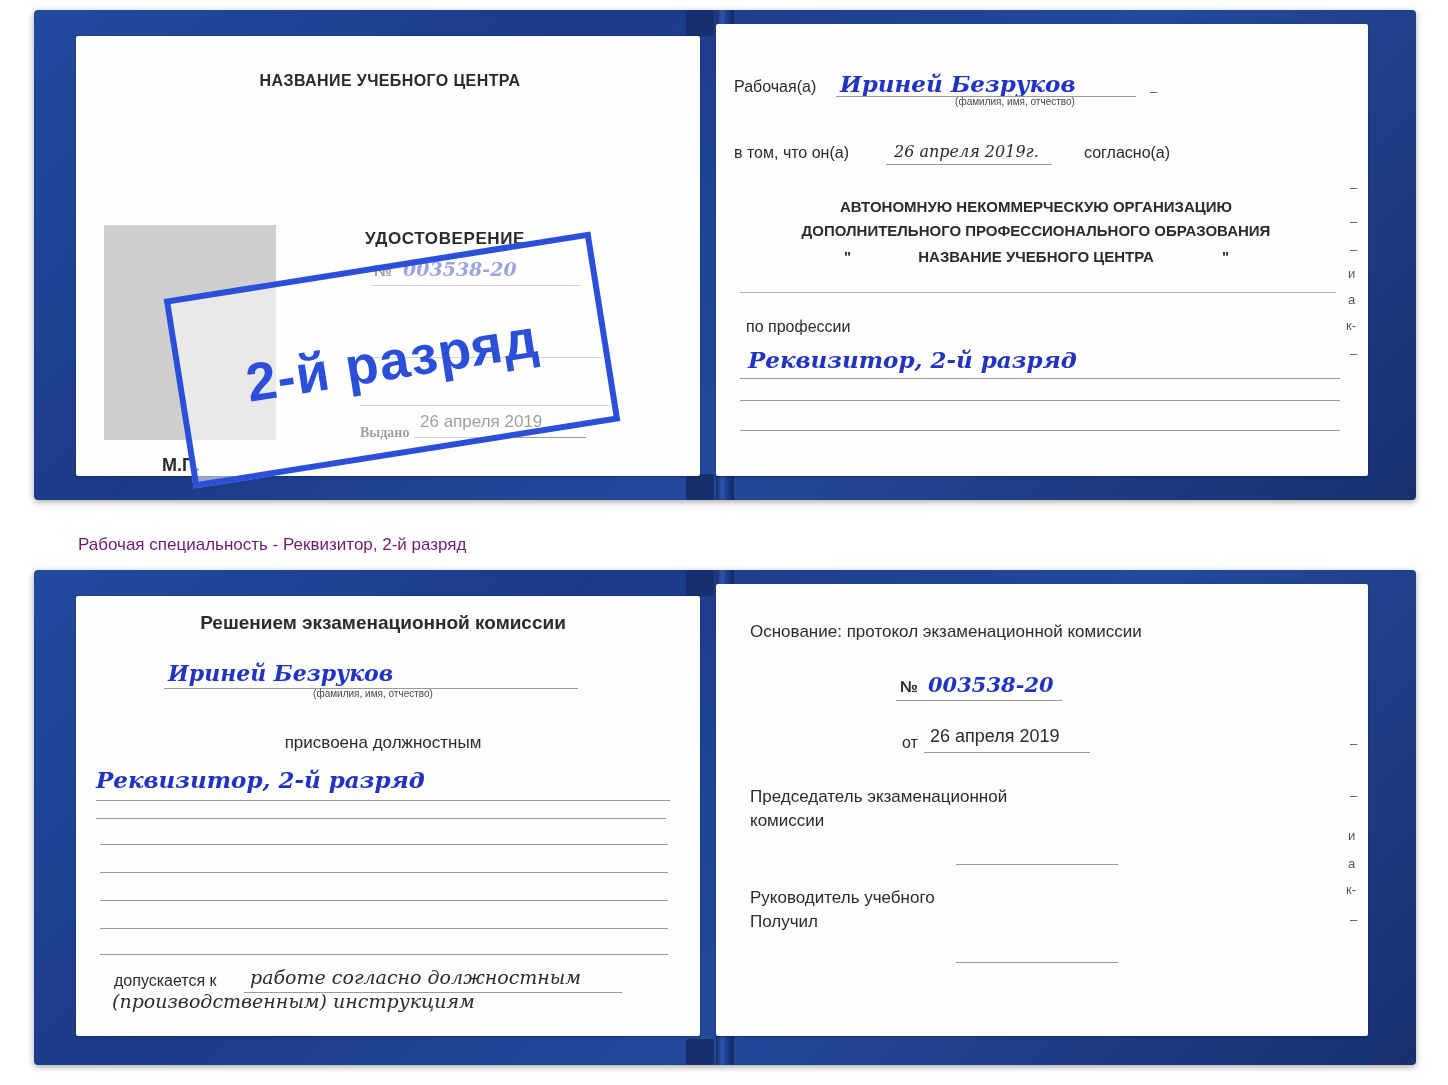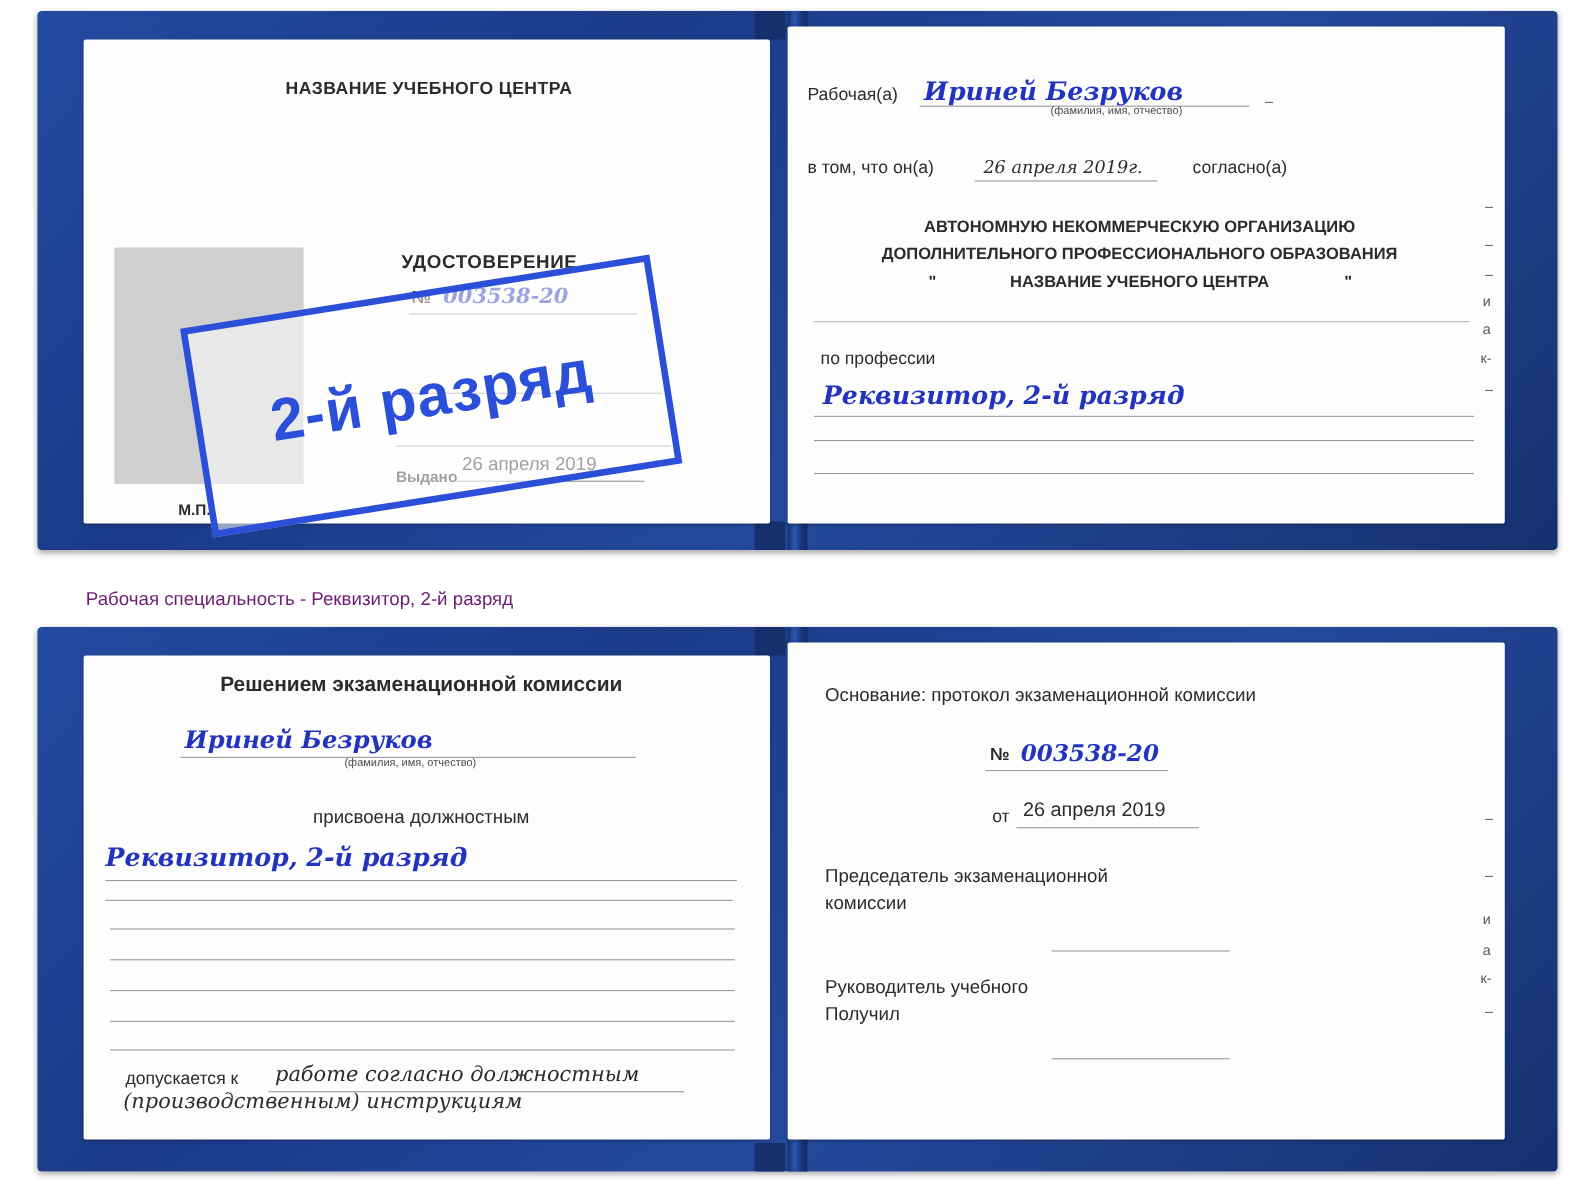--- a/index.html
+++ b/index.html
@@ -135,25 +135,25 @@
 
 <div class="t bold center" style="left:290px; top:229px; width:310px; font-size:17px; letter-spacing:0.6px;">УДОСТОВЕРЕНИЕ</div>
 
 <div class="t bold" style="left:374px; top:262px; font-size:16px;">№</div>
 <div class="hand" style="left:403px; top:258px; font-size:19px;">003538-20</div>
 <div class="line" style="left:372px; top:285px; width:208px;"></div>
 
 <div class="line" style="left:372px; top:357px; width:230px;"></div>
 <div class="line" style="left:360px; top:405px; width:250px;"></div>
 
-<div class="t bold" style="left:360px; top:425px; font-size:14px;">Выдано</div>
+<div class="t bold" style="left:360px; top:425px; font-size:14px;font-family:Liberation Serif, serif;">Выдано</div>
 <div class="t" style="left:420px; top:412px; font-size:17px;">26 апреля 2019</div>
 <div class="line" style="left:414px; top:437px; width:172px;"></div>
 
-<div class="t bold" style="left:162px; top:455px; font-size:14px;text-align:right;">М.П.</div>
+<div class="t bold" style="left:162px; top:455px; font-size:18px;text-align:right;">М.П.</div>
 
 <div class="watermark" style="left:176px; top:264px; width:420px; height:180px;">2-й разряд</div>
 
 <div class="t" style="left:734px; top:78px; font-size:16px;">Рабочая(а)</div>
 <div class="hand" style="left:840px; top:70px; font-size:23px;">Ириней Безруков</div>
 <div class="line" style="left:836px; top:96px; width:300px;"></div>
 <div class="t tiny center" style="left:900px; top:96px; width:230px;">(фамилия, имя, отчество)</div>
 
 <div class="t" style="left:734px; top:144px; font-size:16px;">в том, что он(а)</div>
 <div class="ital" style="left:894px; top:142px; font-size:16px;">26 апреля 2019г.</div>

